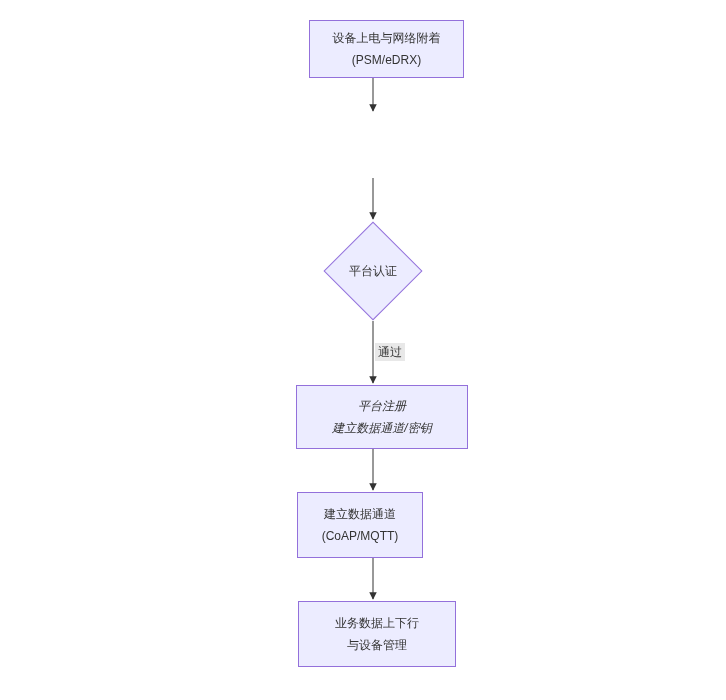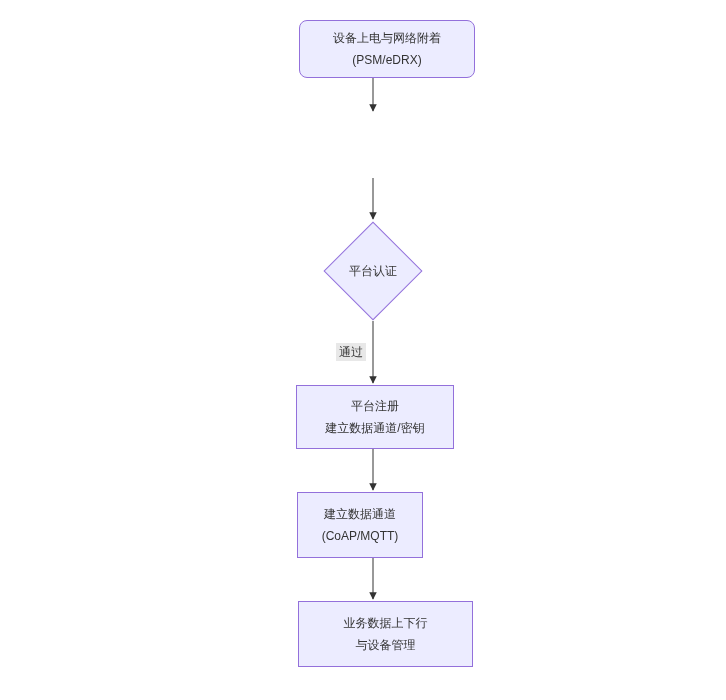--- a/index.html
+++ b/index.html
@@ -63,37 +63,37 @@
     border: 1px solid #9370DB;
     transform: rotate(45deg);
   }
   .diamond-label {
     position: relative;
     z-index: 1;
     white-space: nowrap;
   }
   .edge-label {
     position: absolute;
-    left: 351px;
+    left: 390px;
     top: 352px;
     transform: translate(-50%, -50%);
     background: #e8e8e8;
     color: #333333;
     font-size: 12px;
     line-height: 16px;
     padding: 1px 3px;
     white-space: nowrap;
   }
   
-  #node-1 { left: 299px; top: 20px;  width: 176px; height: 58px; border-radius: 8px; }
+  #node-1 { left: 309px; top: 20px;  width: 155px; height: 58px; }
   #node-2 { left: 297px; top: 113px; width: 152px; height: 65px; }
   #node-3 { left: 323px; top: 221px; width: 100px; height: 100px; }
-  #node-4 { left: 296px; top: 385px; width: 158px; height: 64px; }
+  #node-4 { left: 296px; top: 385px; width: 172px; height: 64px; font-style: italic; }
   #node-5 { left: 297px; top: 492px; width: 126px; height: 66px; }
-  #node-6 { left: 298px; top: 601px; width: 175px; height: 66px; }
+  #node-6 { left: 298px; top: 601px; width: 158px; height: 66px; }
 </style>
 </head>
 <body>
 
 <div class="canvas">
 
   <svg class="edges-svg" viewBox="0 0 726 700" xmlns="http://www.w3.org/2000/svg">
     <defs>
       <marker id="arrowhead" viewBox="0 0 10 10" refX="9" refY="5" markerWidth="7.5" markerHeight="7.5" orient="auto-start-reverse">
         <path d="M0,0 L10,5 L0,10 z" fill="#333333"></path>

